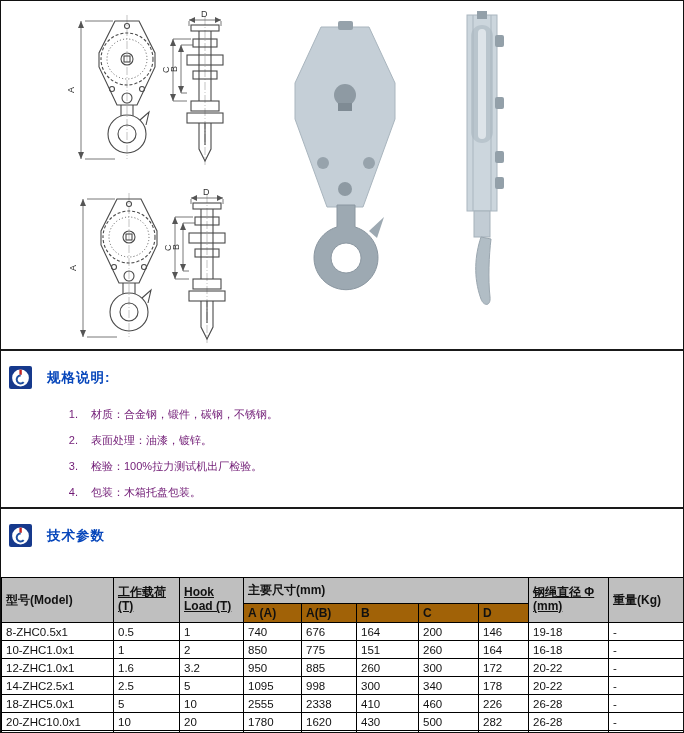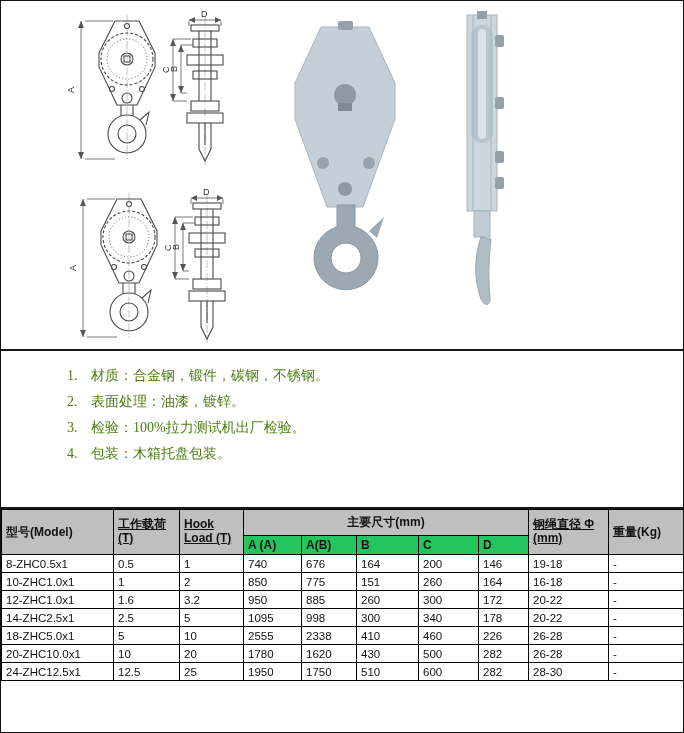--- a/index.html
+++ b/index.html
@@ -24,33 +24,33 @@
   .arr{fill:#555;stroke:none;}
   .dlab{font-size:9px;fill:#333;font-family:"Liberation Sans",sans-serif;}
   
   .divider{height:2px;background:#1a1a1a;}
   .section{box-sizing:border-box;padding-left:8px;}
   .section1{height:156px;overflow:hidden;}
   .section2{height:68px;}
   .sec-head{display:flex;align-items:center;gap:15px;padding-top:15px;}
   .sec-icon{flex:0 0 auto;}
   .sec-title{color:#0646bb;font-weight:bold;font-size:13.5px;letter-spacing:1px;}
-  ol.spec{margin:12px 0 0 0;padding-left:72px;font-size:14px;line-height:26px;color:#4d7c0f;font-family:Liberation Serif, serif;}
+  ol.spec{margin:12px 0 0 0;padding-left:72px;font-size:11px;line-height:26px;color:#701a75;}
   ol.spec li{padding-left:10px;}
   
   table.params{border-collapse:collapse;width:100%;table-layout:fixed;border:1px solid #000;}
   .params th,.params td{
     border:1px solid #000;padding:1px 4px;text-align:left;vertical-align:middle;
     overflow:hidden;white-space:nowrap;
   }
   .params thead th{background:#bfbfbf;font-size:12px;font-weight:bold;}
   .params thead tr.h1 th{height:23px;}
-  .params th.center{text-align:center;}
+  .params th.center{}
   .params th .l{display:block;line-height:1.15;text-decoration:underline;}
-  .params th.sub{background:#22c55e;height:16px;font-size:12px;}
+  .params th.sub{background:#a16207;height:16px;font-size:12px;}
   .params tbody td{font-size:11.5px;height:15px;background:#fff;}
 </style>
 </head>
 <body>
 
 <div class="page">
 
   <svg width="0" height="0" style="position:absolute" aria-hidden="true">
     <defs>
       <g id="pulleyDrawing">
@@ -150,30 +150,50 @@
       <rect x="48" y="140" width="9" height="12" rx="2" fill="#93a0a9"></rect>
       <rect x="48" y="166" width="9" height="12" rx="2" fill="#93a0a9"></rect>
       <rect x="27" y="200" width="16" height="26" fill="#c2ccd4" stroke="#a5b1ba"></rect>
       <path d="M34,226 c-6,18 -8,40 0,62 c3,8 10,7 9,-2 c-2,-18 -1,-42 1,-58 z" fill="#b1bdc5" stroke="#9aa6af"></path>
     </svg>
   </div>
 
   <div class="divider"></div>
 
   <div class="section section1">
+    <div class="sec-head">
+      <svg class="sec-icon" width="23" height="23" viewBox="0 0 23 23">
+        <rect width="23" height="23" rx="2" fill="#16398c"></rect>
+        <circle cx="11.5" cy="12" r="8.4" fill="#ffffff"></circle>
+        <rect x="10.4" y="3.6" width="2.4" height="5.2" fill="#c22222"></rect>
+        <path d="M11.7,9.5 a4,4 0 1,0 3,6.6" fill="none" stroke="#1d4ea0" stroke-width="2"></path>
+      </svg>
+      <span class="sec-title">规格说明:</span>
+    </div>
     <ol class="spec">
         <li>材质：合金钢，锻件，碳钢，不锈钢。</li>
         <li>表面处理：油漆，镀锌。</li>
         <li>检验：100%拉力测试机出厂检验。</li>
         <li>包装：木箱托盘包装。</li>
       </ol>
   </div>
 
   <div class="divider"></div>
 
+  <div class="section section2">
+    <div class="sec-head">
+      <svg class="sec-icon" width="23" height="23" viewBox="0 0 23 23">
+        <rect width="23" height="23" rx="2" fill="#16398c"></rect>
+        <circle cx="11.5" cy="12" r="8.4" fill="#ffffff"></circle>
+        <rect x="10.4" y="3.6" width="2.4" height="5.2" fill="#c22222"></rect>
+        <path d="M11.7,9.5 a4,4 0 1,0 3,6.6" fill="none" stroke="#1d4ea0" stroke-width="2"></path>
+      </svg>
+      <span class="sec-title">技术参数</span>
+    </div>
+  </div>
 
   <table class="params">
     <colgroup>
       <col style="width:112px">
         <col style="width:66px">
         <col style="width:64px">
       <col style="width:58px">
         <col style="width:55px">
         <col style="width:62px">
       <col style="width:60px">

